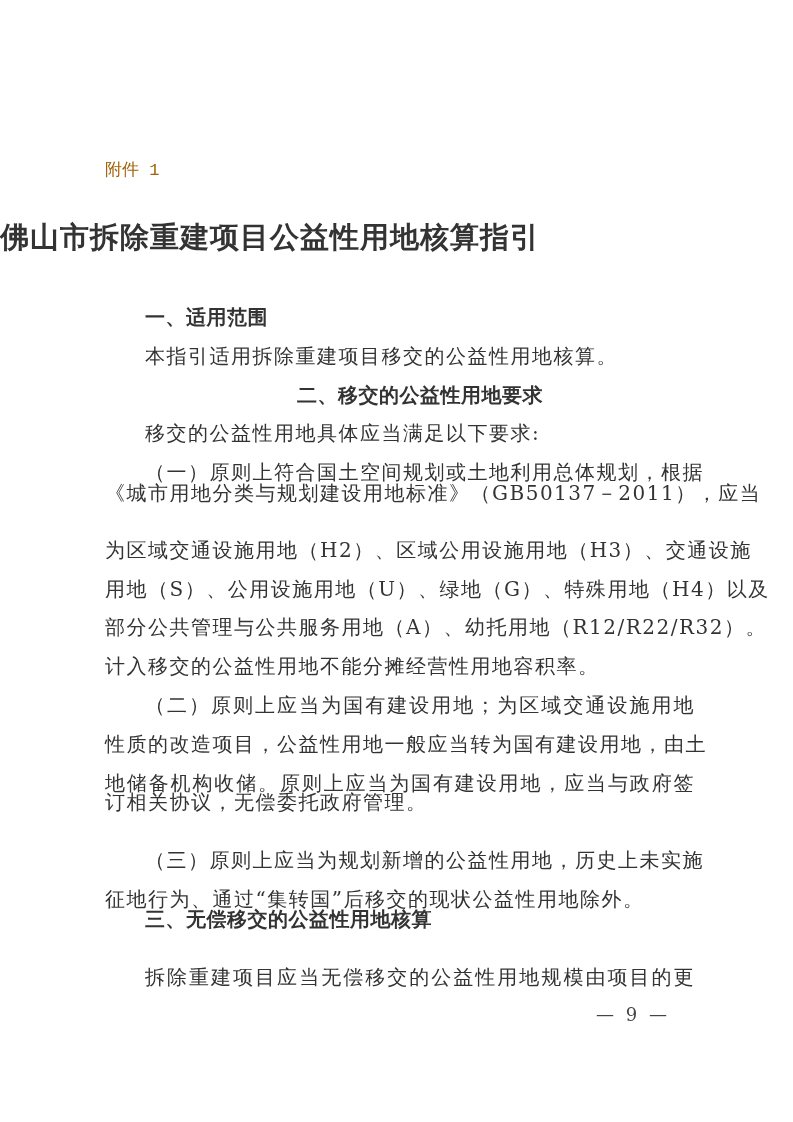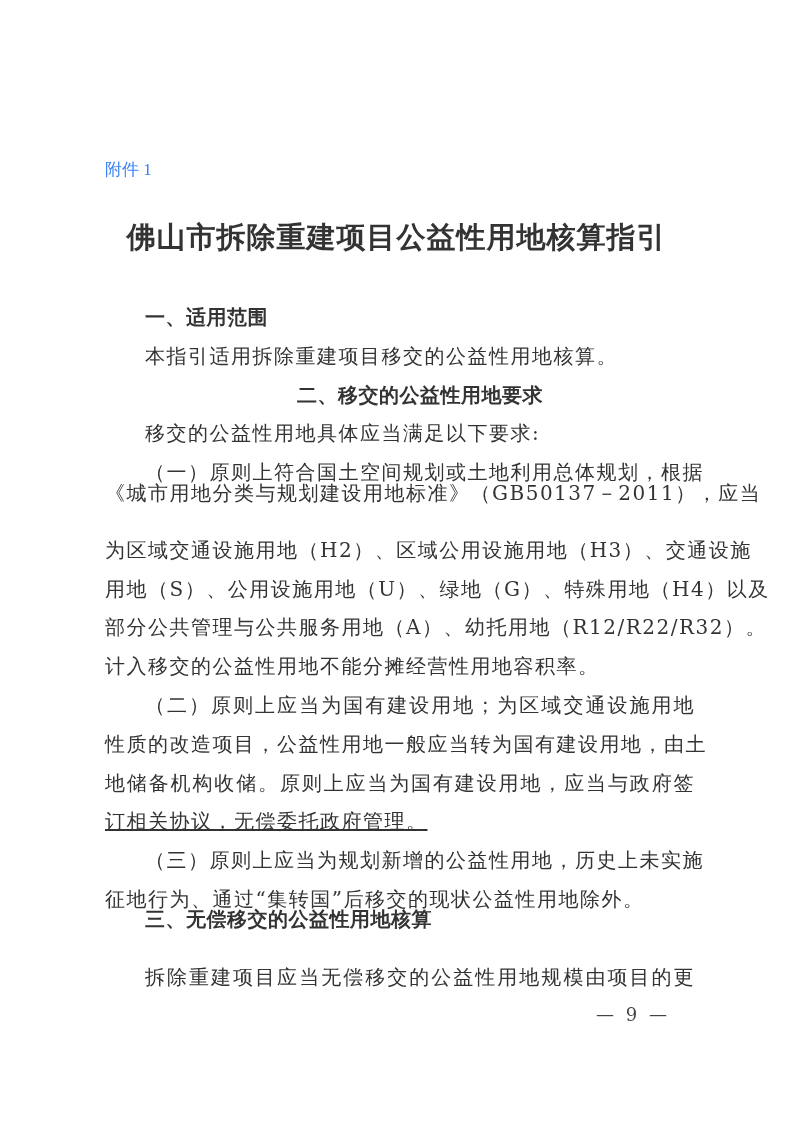--- a/index.html
+++ b/index.html
@@ -1,18 +1,18 @@
 <!DOCTYPE html>
 <html><head>
 <meta charset="utf-8">
 <style>
   html, body { margin: 0; padding: 0; background: #ffffff; }
   body { width: 793px; height: 1122px; position: relative; overflow: hidden; color: #222; }
-  .attach { position: absolute; left: 105px; top: 158px; font-family: Liberation Serif, serif; font-size: 17px; color: #3b82f6; }
-  .title { position: absolute; left: 0; width: 793px; top: 218px; text-align: center; font-family: "DejaVu Serif", serif; font-weight: bold; font-size: 29px; letter-spacing: 1px; color: #333; }
+  .attach { position: absolute; left: 105px; top: 158px; font-family: Liberation Mono, monospace; font-size: 17px; color: #a16207; }
+  .title { position: absolute; left: 0; width: 793px; top: 218px; font-family: "DejaVu Serif", serif; font-weight: bold; font-size: 29px; letter-spacing: 1px; color: #333; }
   .line { position: absolute; left: 105px; width: 590px; font-family: "DejaVu Serif", serif; font-size: 20px; color: #333; white-space: nowrap; letter-spacing: 1.5px; }
   .heading { font-family: "DejaVu Sans", sans-serif; font-weight: bold; letter-spacing: 0.5px; }
   .justify { text-align: justify; text-align-last: justify; }
   .indent { padding-left: 40px; box-sizing: border-box; }
   .page-num { position: absolute; left: 596px; top: 1004px; font-family: "DejaVu Serif", serif; font-size: 18px; color: #444; letter-spacing: 3px; }
 </style>
 </head>
 <body>
 
 <div>
@@ -25,20 +25,20 @@
   <div class="line indent" style="top:420px;">移交的公益性用地具体应当满足以下要求:</div>
   <div class="line justify indent" style="top:459px;">（一）原则上符合国土空间规划或土地利用总体规划，根据</div>
   <div class="line justify" style="top:480px;">《城市用地分类与规划建设用地标准》（GB50137－2011），应当</div>
   <div class="line justify" style="top:537px;">为区域交通设施用地（H2）、区域公用设施用地（H3）、交通设施</div>
   <div class="line justify" style="top:576px;">用地（S）、公用设施用地（U）、绿地（G）、特殊用地（H4）以及</div>
   <div class="line justify" style="top:614px;">部分公共管理与公共服务用地（A）、幼托用地（R12/R22/R32）。</div>
   <div class="line" style="top:653px;">计入移交的公益性用地不能分摊经营性用地容积率。</div>
   <div class="line justify indent" style="top:692px;">（二）原则上应当为国有建设用地；为区域交通设施用地</div>
   <div class="line justify" style="top:731px;">性质的改造项目，公益性用地一般应当转为国有建设用地，由土</div>
   <div class="line justify" style="top:770px;">地储备机构收储。原则上应当为国有建设用地，应当与政府签</div>
-  <div class="line" style="top:808px;text-decoration:underline;">订相关协议，无偿委托政府管理。</div>
+  <div class="line" style="top:789px;">订相关协议，无偿委托政府管理。</div>
   <div class="line justify indent" style="top:847px;">（三）原则上应当为规划新增的公益性用地，历史上未实施</div>
   <div class="line" style="top:886px;">征地行为、通过“集转国”后移交的现状公益性用地除外。</div>
   <div class="line heading indent" style="top:906px;">三、无偿移交的公益性用地核算</div>
   <div class="line justify indent" style="top:964px;">拆除重建项目应当无偿移交的公益性用地规模由项目的更</div>
 
   <div class="page-num">— 9 —</div>
 </div>
 
 </body></html>

